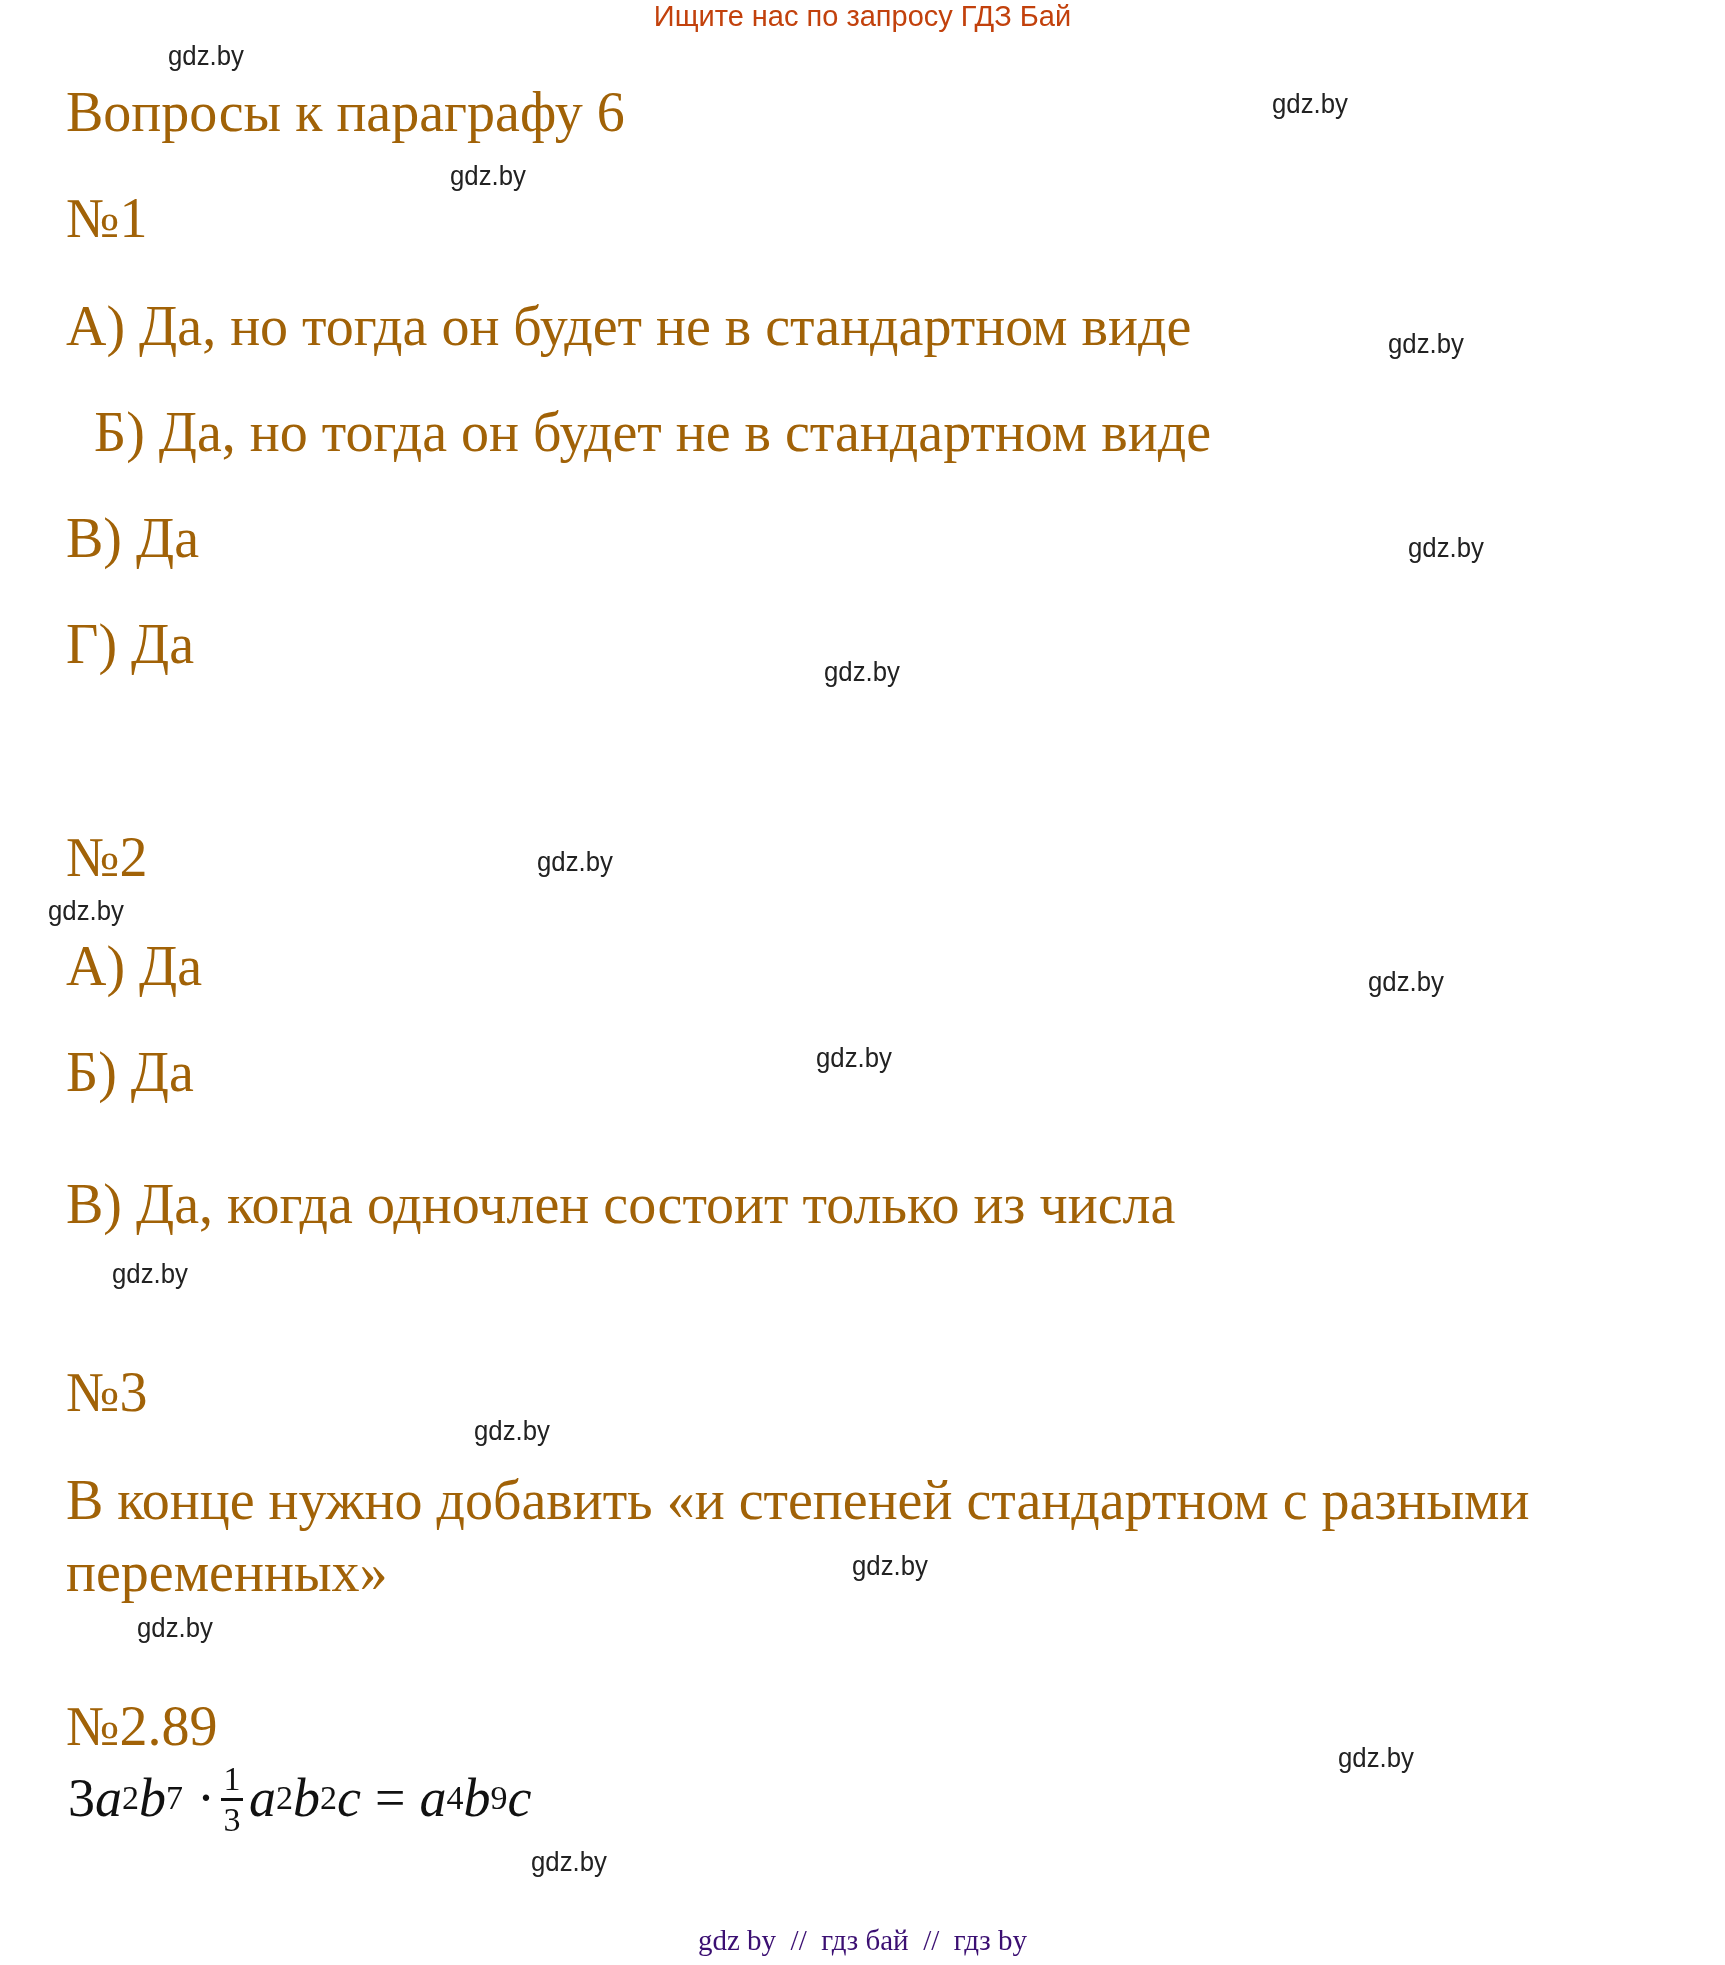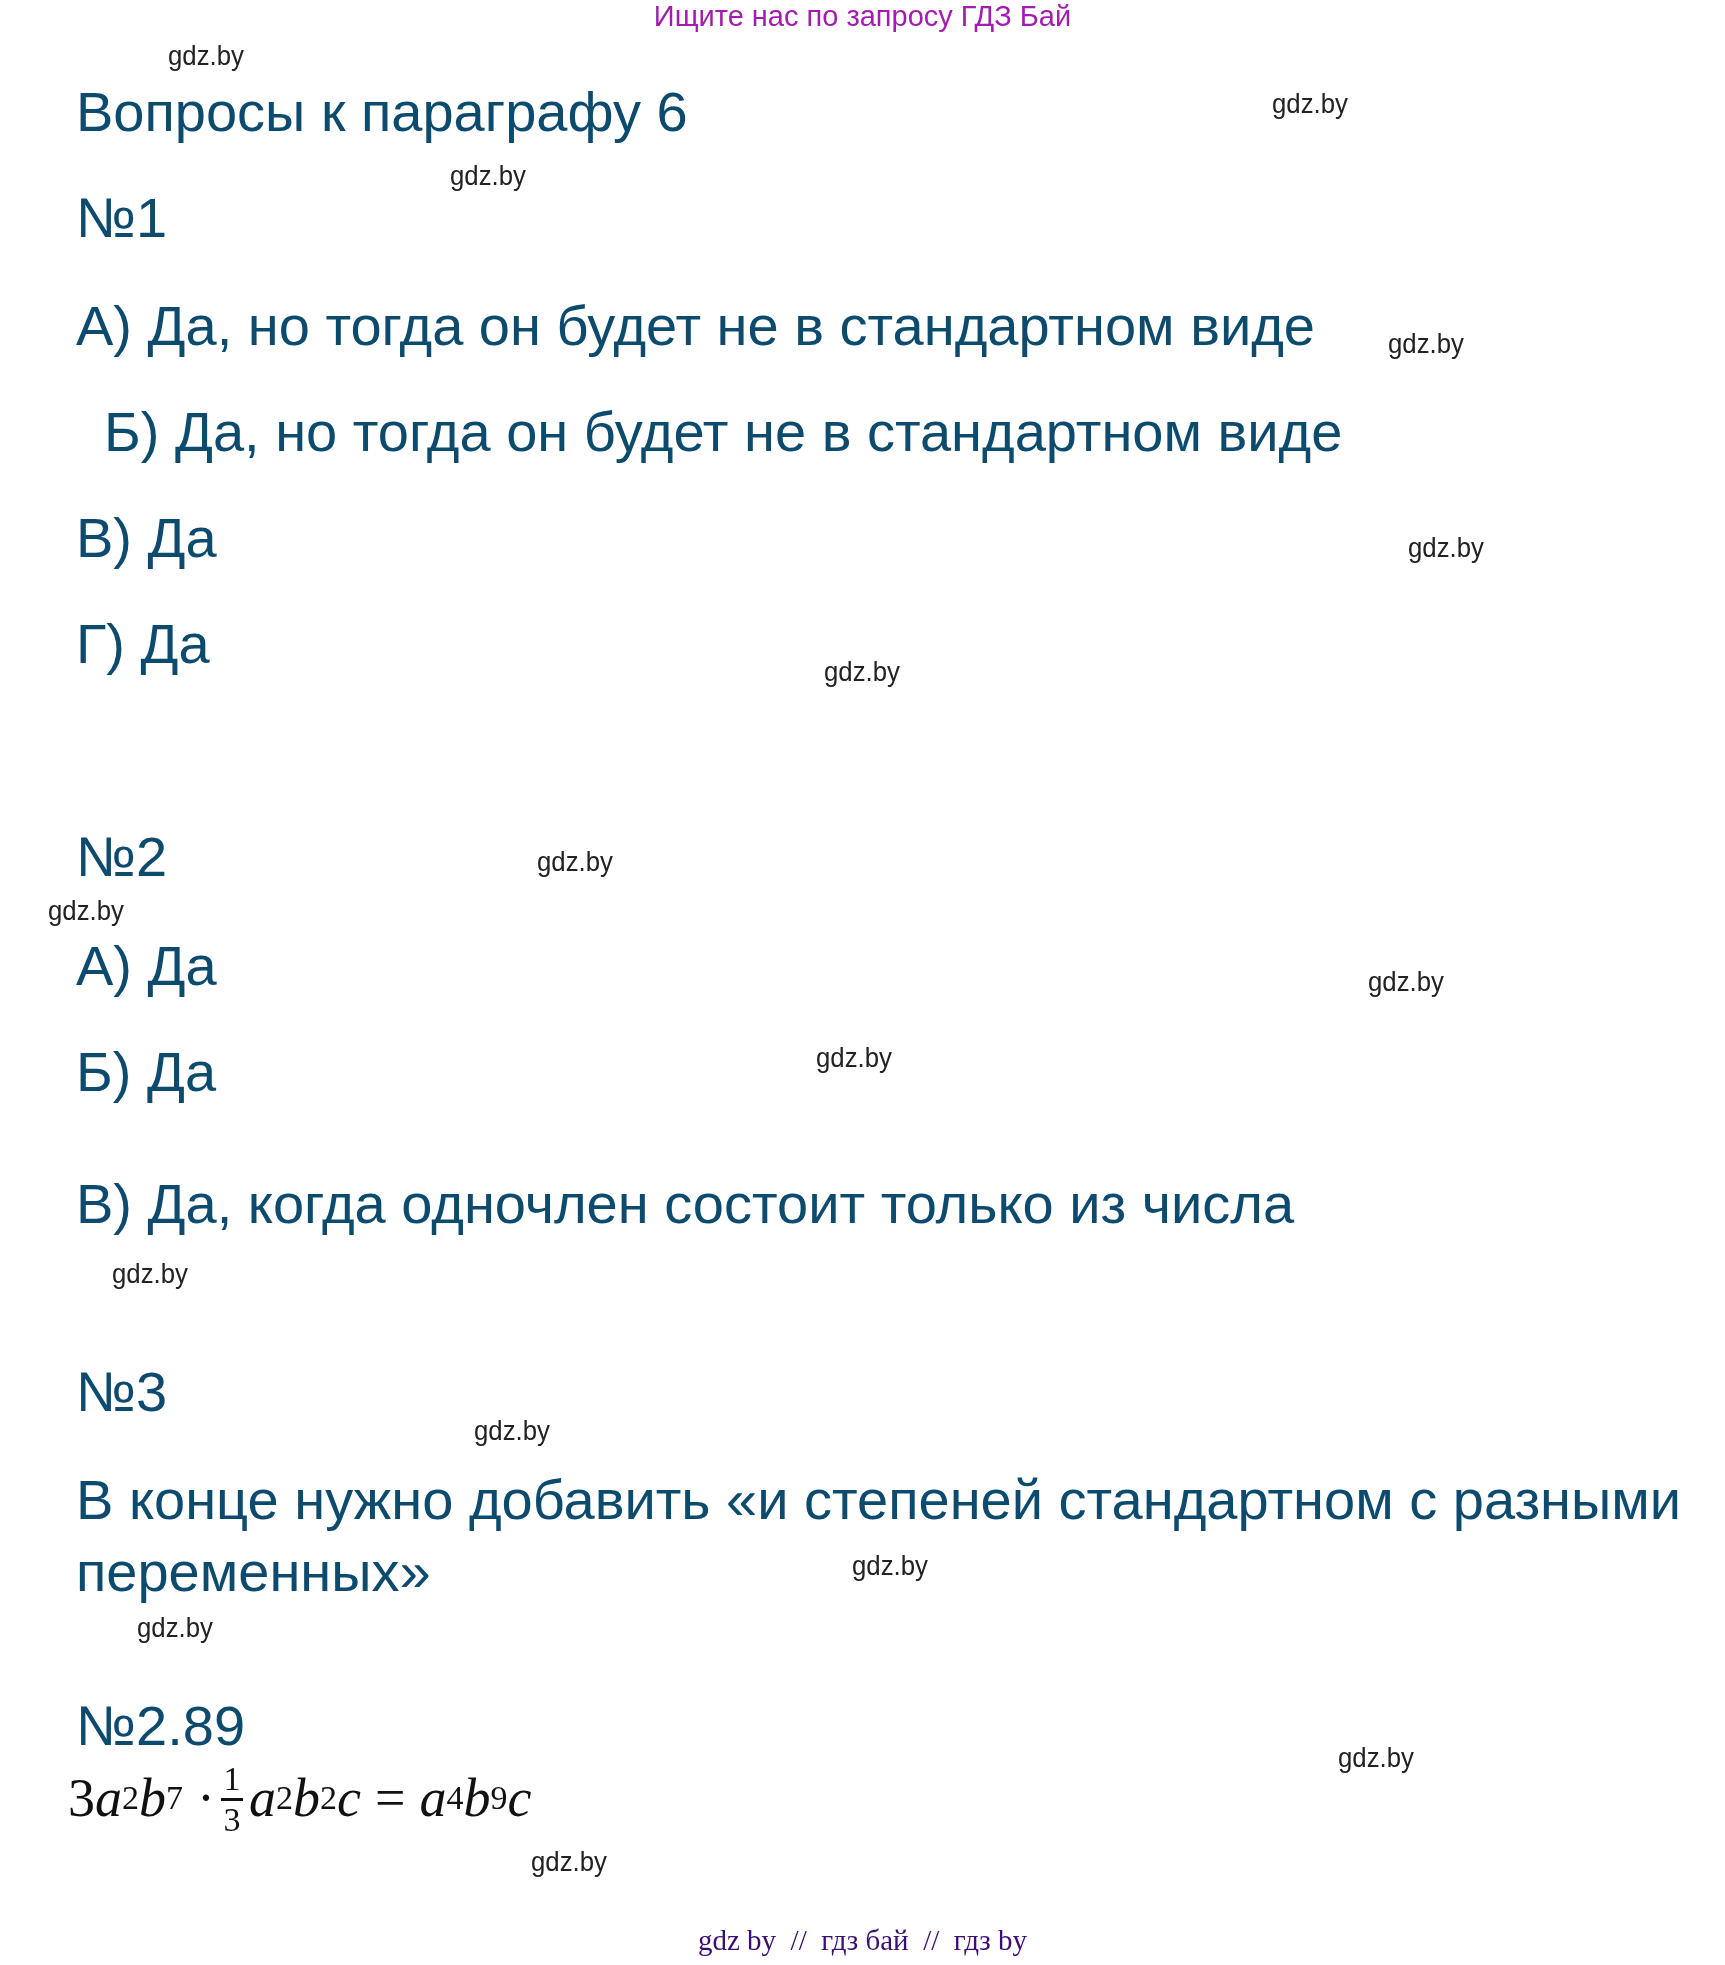--- a/index.html
+++ b/index.html
@@ -17,21 +17,21 @@
     }
     .banner {
       position: absolute;
       top: 0;
       left: 0;
       width: 1725px;
       text-align: center;
       font-family: "Liberation Sans", "DejaVu Sans", sans-serif;
       font-size: 29px;
       line-height: 32px;
-      color: #a21caf;
+      color: #c2410c;
     }
     .footer {
       position: absolute;
       top: 1922px;
       left: 0;
       width: 1725px;
       text-align: center;
       font-family: Liberation Serif, serif;
       font-size: 29px;
       line-height: 36px;
@@ -42,25 +42,25 @@
       position: absolute;
       font-family: "Liberation Sans", "DejaVu Sans", sans-serif;
       font-size: 28px;
       line-height: 32px;
       color: #222222;
       transform: scaleX(0.92);
       transform-origin: left top;
     }
     .line {
       position: absolute;
-      left: 76px;
-      font-family: Liberation Sans, sans-serif;
+      left: 66px;
+      font-family: Liberation Serif, serif;
       font-size: 56px;
       line-height: 64px;
-      color: #0c4a6e;
+      color: #a16207;
       white-space: nowrap;
     }
     .title {
       font-size: 56px;
     }
     .num {
       font-size: 56px;
     }
     .math {
       position: absolute;

